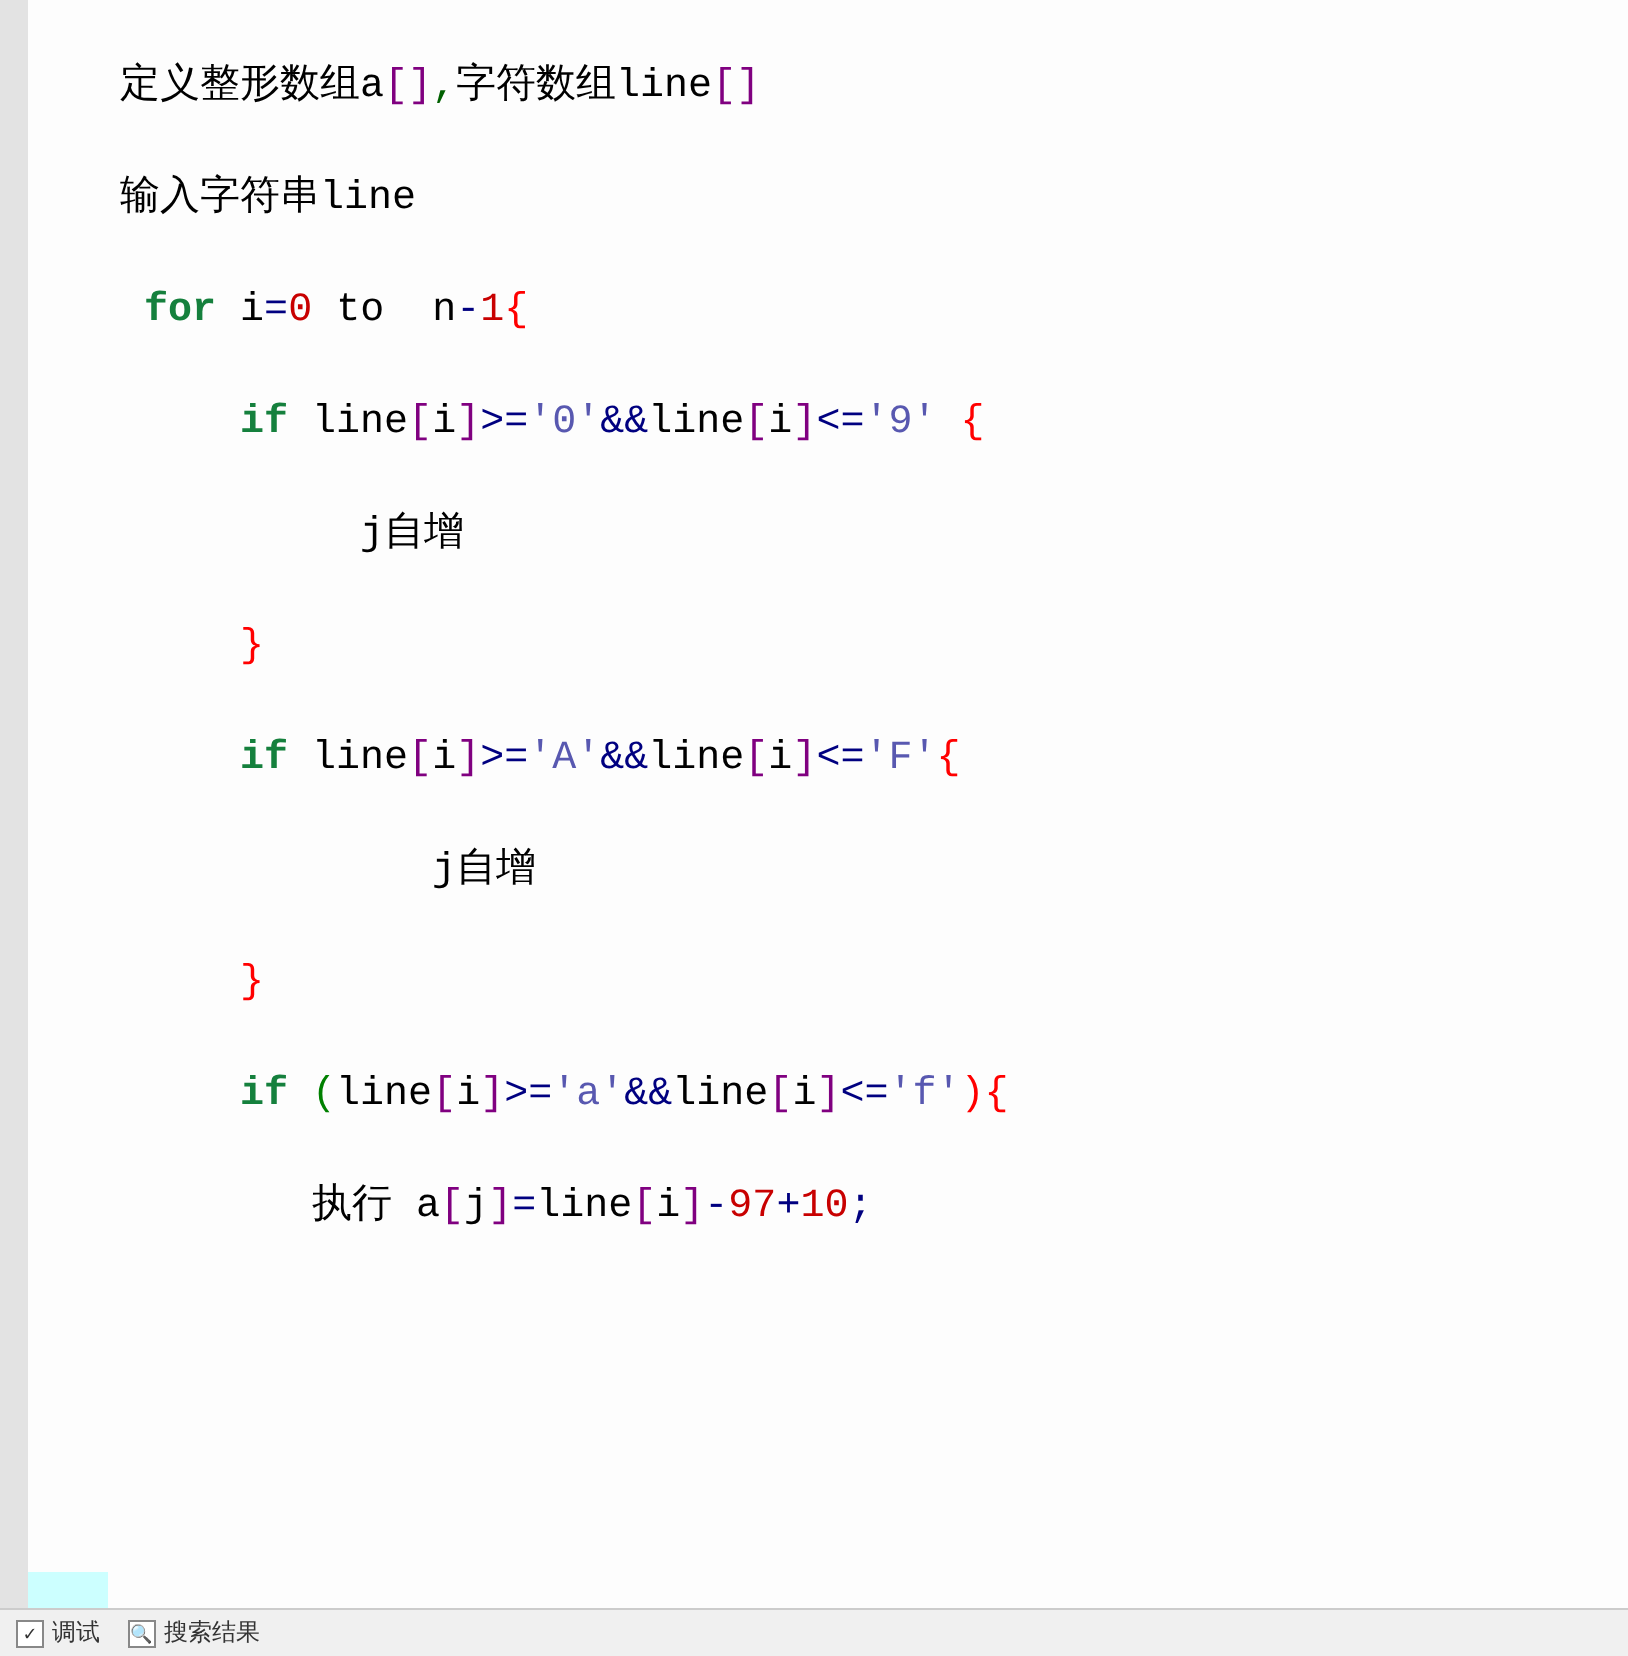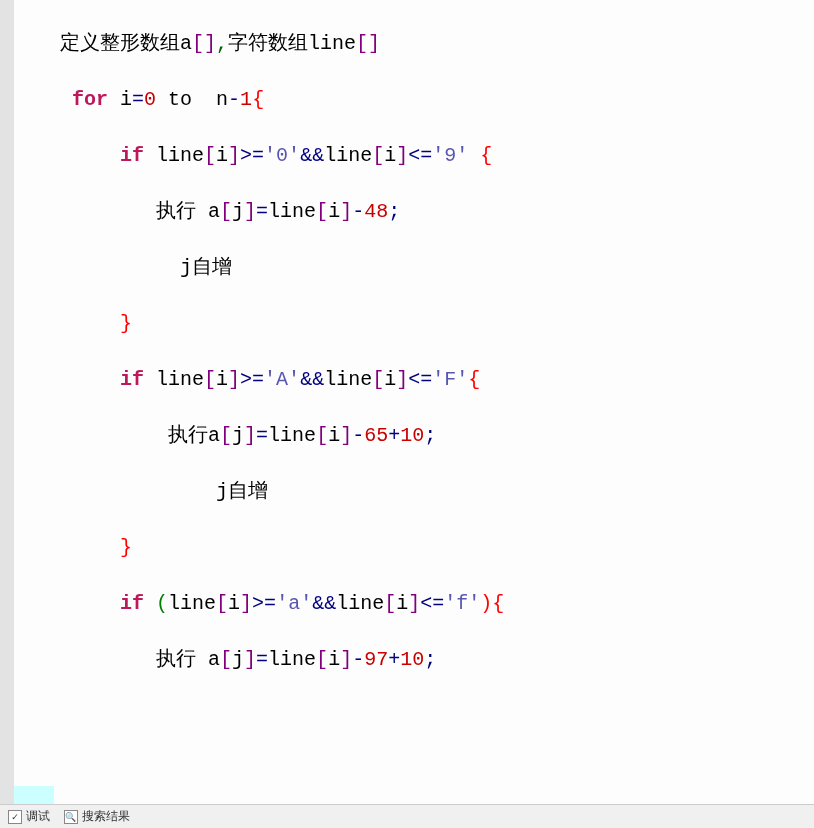--- a/index.html
+++ b/index.html
@@ -27,21 +27,21 @@
   .last-line-bg {
     position: absolute;
     left: 14px;
     top: 786px;
     width: 800px;
     height: 28px;
     background: #ccffff;
     z-index: 0;
   }
   .code-area > div { position: relative; z-index: 1; }
-  .kw   { color: #be185d; font-weight: bold; }
+  .kw   { color: #15803d; font-weight: bold; }
   .num  { color: #c80000; }
   .str  { color: #5858b0; }
   .brk  { color: #008000; }
   .rb   { color: #ff0000; }
   .sbrk { color: #800080; }
   .op   { color: #000080; }
   .cma  { color: #006000; }
   .ident{ color: #000; }
   .footer {
     position: absolute;
@@ -64,27 +64,26 @@
   }
 </style>
 </head>
 <body>
 
 <div class="gutter"></div>
 <div class="last-line-bg"></div>
 
 <div class="code-area">
 <div><span class="ident">定义整形数组a</span><span class="sbrk">[]</span><span class="cma">,</span><span class="ident">字符数组line</span><span class="sbrk">[]</span></div>
+<div><span class="ident">输入字符串line</span></div>
 <div> <span class="kw">for</span><span class="ident"> i</span><span class="op">=</span><span class="num">0</span><span class="ident"> to  n</span><span class="op">-</span><span class="num">1</span><span class="rb">{</span></div>
 <div>     <span class="kw">if</span><span class="ident"> line</span><span class="sbrk">[</span><span class="ident">i</span><span class="sbrk">]</span><span class="op">&gt;=</span><span class="str">'0'</span><span class="op">&amp;&amp;</span><span class="ident">line</span><span class="sbrk">[</span><span class="ident">i</span><span class="sbrk">]</span><span class="op">&lt;=</span><span class="str">'9'</span><span class="rb"> {</span></div>
-<div>        <span class="ident">执行 a</span><span class="sbrk">[</span><span class="ident">j</span><span class="sbrk">]</span><span class="op">=</span><span class="ident">line</span><span class="sbrk">[</span><span class="ident">i</span><span class="sbrk">]</span><span class="op">-</span><span class="num">48</span><span class="op">;</span></div>
 <div>          <span class="ident">j自增</span></div>
 <div>     <span class="rb">}</span></div>
 <div>     <span class="kw">if</span><span class="ident"> line</span><span class="sbrk">[</span><span class="ident">i</span><span class="sbrk">]</span><span class="op">&gt;=</span><span class="str">'A'</span><span class="op">&amp;&amp;</span><span class="ident">line</span><span class="sbrk">[</span><span class="ident">i</span><span class="sbrk">]</span><span class="op">&lt;=</span><span class="str">'F'</span><span class="rb">{</span></div>
-<div>         <span class="ident">执行a</span><span class="sbrk">[</span><span class="ident">j</span><span class="sbrk">]</span><span class="op">=</span><span class="ident">line</span><span class="sbrk">[</span><span class="ident">i</span><span class="sbrk">]</span><span class="op">-</span><span class="num">65</span><span class="op">+</span><span class="num">10</span><span class="op">;</span></div>
 <div>             <span class="ident">j自增</span></div>
 <div>     <span class="rb">}</span></div>
 <div>     <span class="kw">if</span><span class="brk"> (</span><span class="ident">line</span><span class="sbrk">[</span><span class="ident">i</span><span class="sbrk">]</span><span class="op">&gt;=</span><span class="str">'a'</span><span class="op">&amp;&amp;</span><span class="ident">line</span><span class="sbrk">[</span><span class="ident">i</span><span class="sbrk">]</span><span class="op">&lt;=</span><span class="str">'f'</span><span class="rb">){</span></div>
 <div>        <span class="ident">执行 a</span><span class="sbrk">[</span><span class="ident">j</span><span class="sbrk">]</span><span class="op">=</span><span class="ident">line</span><span class="sbrk">[</span><span class="ident">i</span><span class="sbrk">]</span><span class="op">-</span><span class="num">97</span><span class="op">+</span><span class="num">10</span><span class="op">;</span></div>
 
 <div><span></span></div>
 
 
 
 <div><span></span></div>

